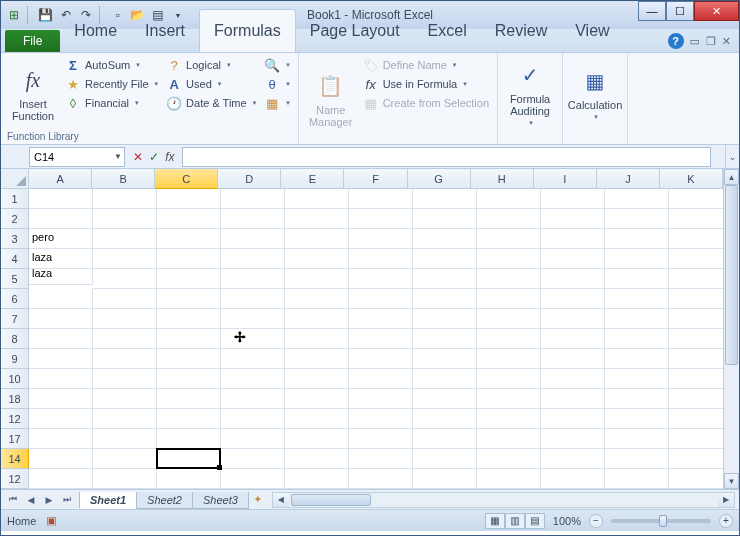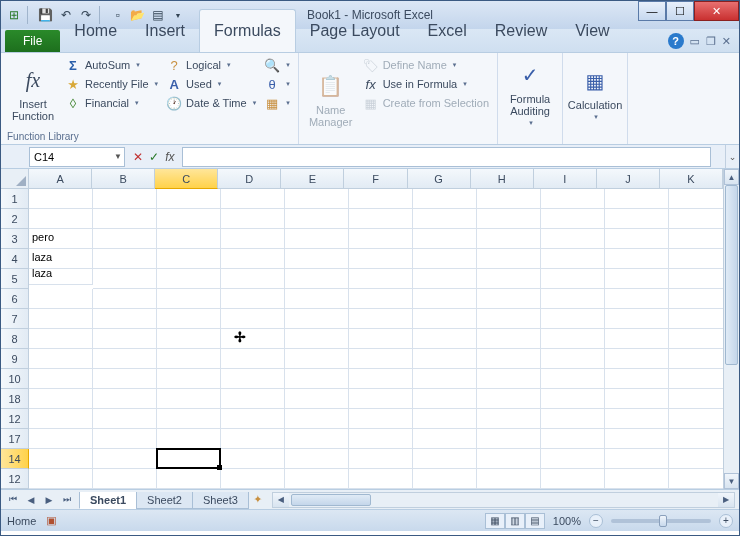--- a/index.html
+++ b/index.html
@@ -63,21 +63,21 @@
 .cursor-plus { position: absolute; font-size: 14px; color: #000; pointer-events: none; font-weight: bold; }
 .vscroll { position: absolute; right: 0; top: 0; width: 16px; bottom: 0; background: #e8eff6; border-left: 1px solid #c0cfde; }
 .vscroll-btn { height: 16px; background: linear-gradient(#f0f5fb, #d8e4f0); border: 1px solid #b0c2d8; font-size: 8px; display: flex; align-items: center; justify-content: center; color: #4a5f7f; }
 .vscroll-thumb { position: absolute; top: 16px; left: 1px; right: 1px; height: 180px; background: linear-gradient(90deg, #e0ebf6, #c4d6ea); border: 1px solid #a0b8d0; border-radius: 2px; }
 
 
 .sheet-row { height: 20px; display: flex; align-items: center; background: #e8eff6; border-top: 1px solid #b8cde2; }
 .nav-btns { display: flex; padding: 0 4px; gap: 2px; }
 .nav-btn { width: 16px; height: 16px; font-size: 9px; color: #4a5f7f; display: flex; align-items: center; justify-content: center; }
 .sheet-tabs { display: flex; align-items: flex-end; height: 100%; }
-.sheet-tab { font-size: 11px; padding: 2px 10px; background: #dce7f3; border: 1px solid #a9bfd6; border-top: none; color: #3b4a5f; margin-right: -1px; }
+.sheet-tab { font-size: 11px; padding: 2px 10px; background: #dce7f3; border: 1px solid #a9bfd6; border-top: none; color: #3b4a5f; margin-right: -1px; font-style: italic; }
 .sheet-tab.active { background: #fff; font-weight: bold; border-bottom-color: #fff; }
 .new-sheet { width: 20px; font-size: 11px; color: #c89040; display: flex; align-items: center; justify-content: center; }
 .hscroll { flex: 1; display: flex; align-items: center; margin: 0 4px; background: #e8eff6; height: 16px; border: 1px solid #c0cfde; position: relative; }
 .hscroll-btn { width: 16px; height: 14px; background: linear-gradient(#f0f5fb, #d8e4f0); font-size: 8px; display: flex; align-items: center; justify-content: center; color: #4a5f7f; }
 .hscroll-thumb { position: absolute; left: 18px; width: 80px; top: 1px; bottom: 1px; background: linear-gradient(#e0ebf6, #c4d6ea); border: 1px solid #a0b8d0; border-radius: 2px; }
 
 
 .status { height: 22px; background: linear-gradient(#dce7f3, #c8d9ec); border-top: 1px solid #b8cde2; display: flex; align-items: center; font-size: 11px; color: #3b4a5f; padding: 0 6px; }
 .status-right { margin-left: auto; display: flex; align-items: center; gap: 8px; }
 .view-btns { display: flex; }

